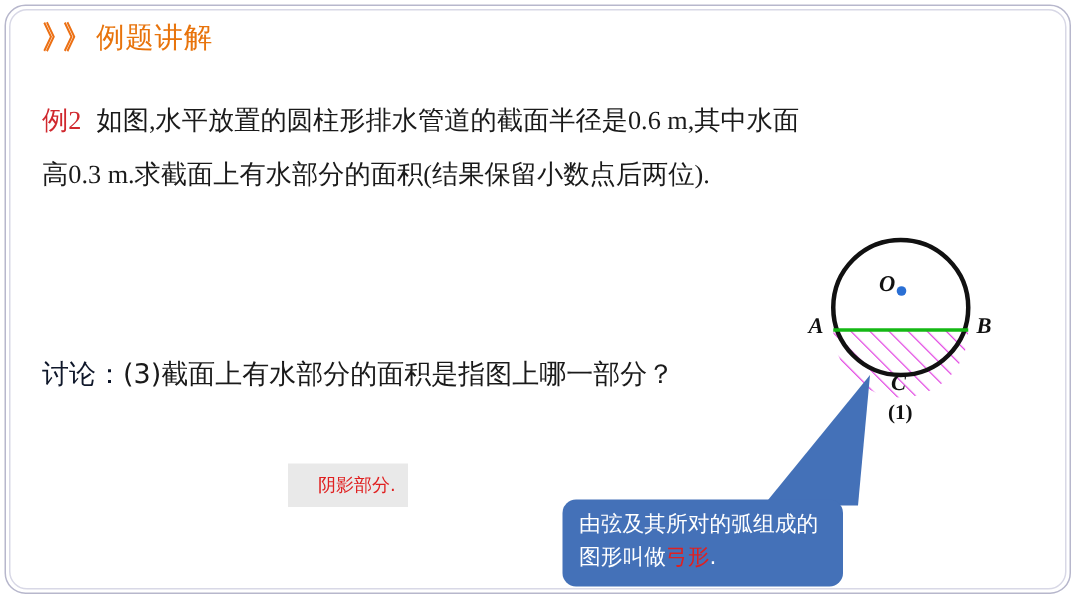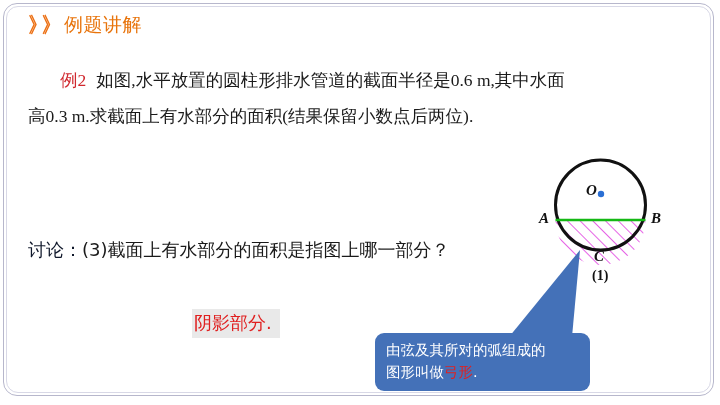--- a/index.html
+++ b/index.html
@@ -81,21 +81,20 @@
     left: 28px;
     top: 62px;
     width: 670px;
     font-size: 17.5px;
     line-height: 36px;
     color: #1a1a1a;
     font-family: "Liberation Serif", "DejaVu Serif", serif;
   }
   .problem .tag {
     color: #d0282e;
-    margin-left: 32px;
   }
   .problem .gap { display: inline-block; width: 10px; }
 
   
   .discussion {
     position: absolute;
     left: 28px;
     top: 237px;
     font-size: 18px;
     line-height: 26px;
@@ -106,35 +105,35 @@
   .discussion .lead {
     color: #0f172a;
     font-family: "DejaVu Sans", "Liberation Sans", sans-serif;
   }
 
   
   .answer-chip {
     position: absolute;
     left: 192px;
     top: 309px;
-    padding: 3px 8px 4px 2px;
+    padding: 3px 8px 4px 20px;
     background: #e9e9e9;
     color: #e02020;
-    font-size: 18px;
+    font-size: 12px;
     line-height: 22px;
     font-family: "DejaVu Sans", "Liberation Sans", sans-serif;
     white-space: nowrap;
   }
 
   
   .callout {
     position: absolute;
     left: 375px;
     top: 333px;
-    width: 215px;
+    width: 187px;
     height: 58px;
     background: #4471b8;
     border-radius: 9px;
     color: #ffffff;
     box-sizing: border-box;
     padding: 6px 10px 0 11px;
     font-size: 14.5px;
     line-height: 22px;
     font-family: "DejaVu Sans", "Liberation Sans", sans-serif;
   }

